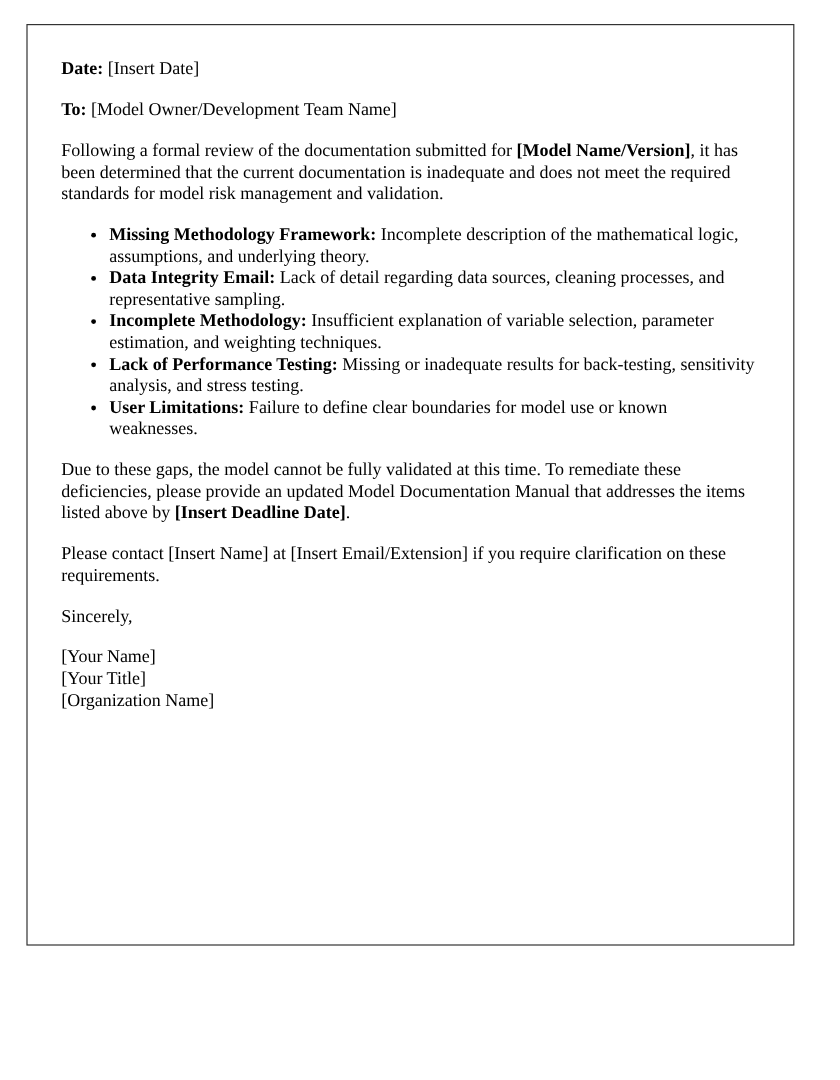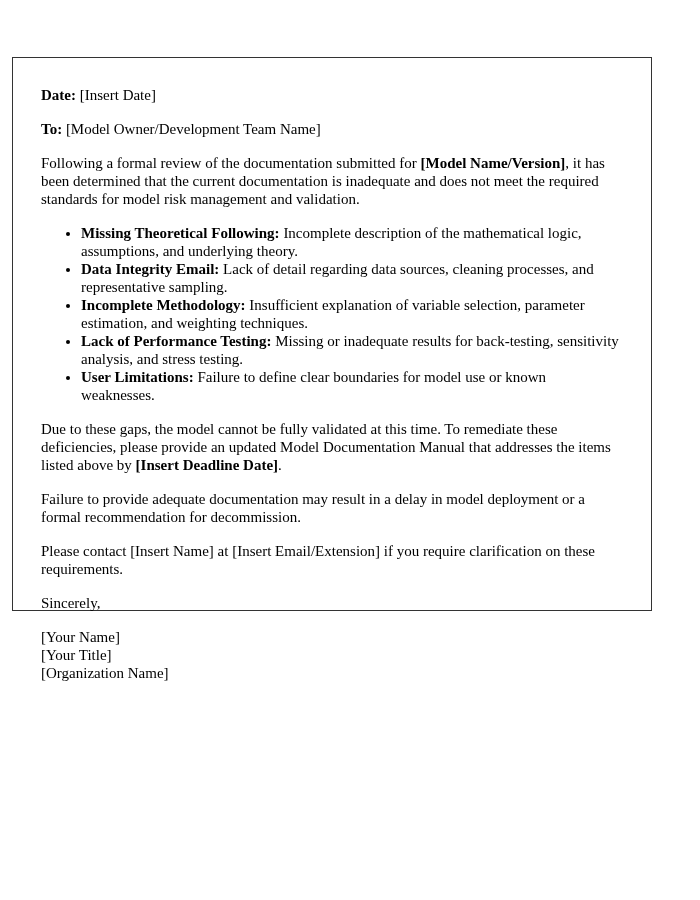--- a/index.html
+++ b/index.html
@@ -11,28 +11,27 @@
       width: 700px;
       height: 900px;
       position: relative;
       font-family: "Liberation Serif", serif;
       color: #000000;
       font-size: 15px;
       line-height: 18px;
     }
     .letter {
       position: absolute;
-      left: 12px;
+      left: 22px;
       top: 20px;
       width: 640px;
-      height: 554px;
+      height: 768px;
       border: 1px solid #333333;
       box-sizing: border-box;
       padding: 28px 28px 0 28px;
-      margin-top: 37px;
     }
     p {
       margin: 0 0 16px 0;
     }
     .line { display: block; }
     b { font-weight: bold; }
     ul.deficiencies {
       margin: 0 0 16px 0;
       padding-left: 40px;
       list-style: disc;
@@ -54,30 +53,29 @@
 
   <p>
     <span class="line"><b>To:</b><span> [Model Owner/Development Team Name]</span></span>
   </p>
 
 
   <p><span>Following a formal review of the documentation submitted for </span><b>[Model Name/Version]</b><span>, it has been determined that the current documentation is inadequate and does not meet the required standards for model risk management and validation.</span></p>
 
 
   <ul class="deficiencies">
-    <li><b>Missing Theoretical Following:</b><span> Incomplete description of the mathematical logic, assumptions, and underlying theory.</span></li>
+    <li><b>Missing Methodology Framework:</b><span> Incomplete description of the mathematical logic, assumptions, and underlying theory.</span></li>
     <li><b>Data Integrity Email:</b><span> Lack of detail regarding data sources, cleaning processes, and representative sampling.</span></li>
     <li><b>Incomplete Methodology:</b><span> Insufficient explanation of variable selection, parameter estimation, and weighting techniques.</span></li>
     <li><b>Lack of Performance Testing:</b><span> Missing or inadequate results for back-testing, sensitivity analysis, and stress testing.</span></li>
     <li><b>User Limitations:</b><span> Failure to define clear boundaries for model use or known weaknesses.</span></li>
   </ul>
 
   <p><span>Due to these gaps, the model cannot be fully validated at this time. To remediate these deficiencies, please provide an updated Model Documentation Manual that addresses the items listed above by </span><b>[Insert Deadline Date]</b><span>.</span></p>
 
-  <p>Failure to provide adequate documentation may result in a delay in model deployment or a formal recommendation for decommission.</p>
 
   <p>Please contact [Insert Name] at [Insert Email/Extension] if you require clarification on these requirements.</p>
 
   <p>Sincerely,</p>
 
   <p class="signature">
     <span class="line">[Your Name]</span>
     <span class="line">[Your Title]</span>
     <span class="line">[Organization Name]</span>
   </p>

